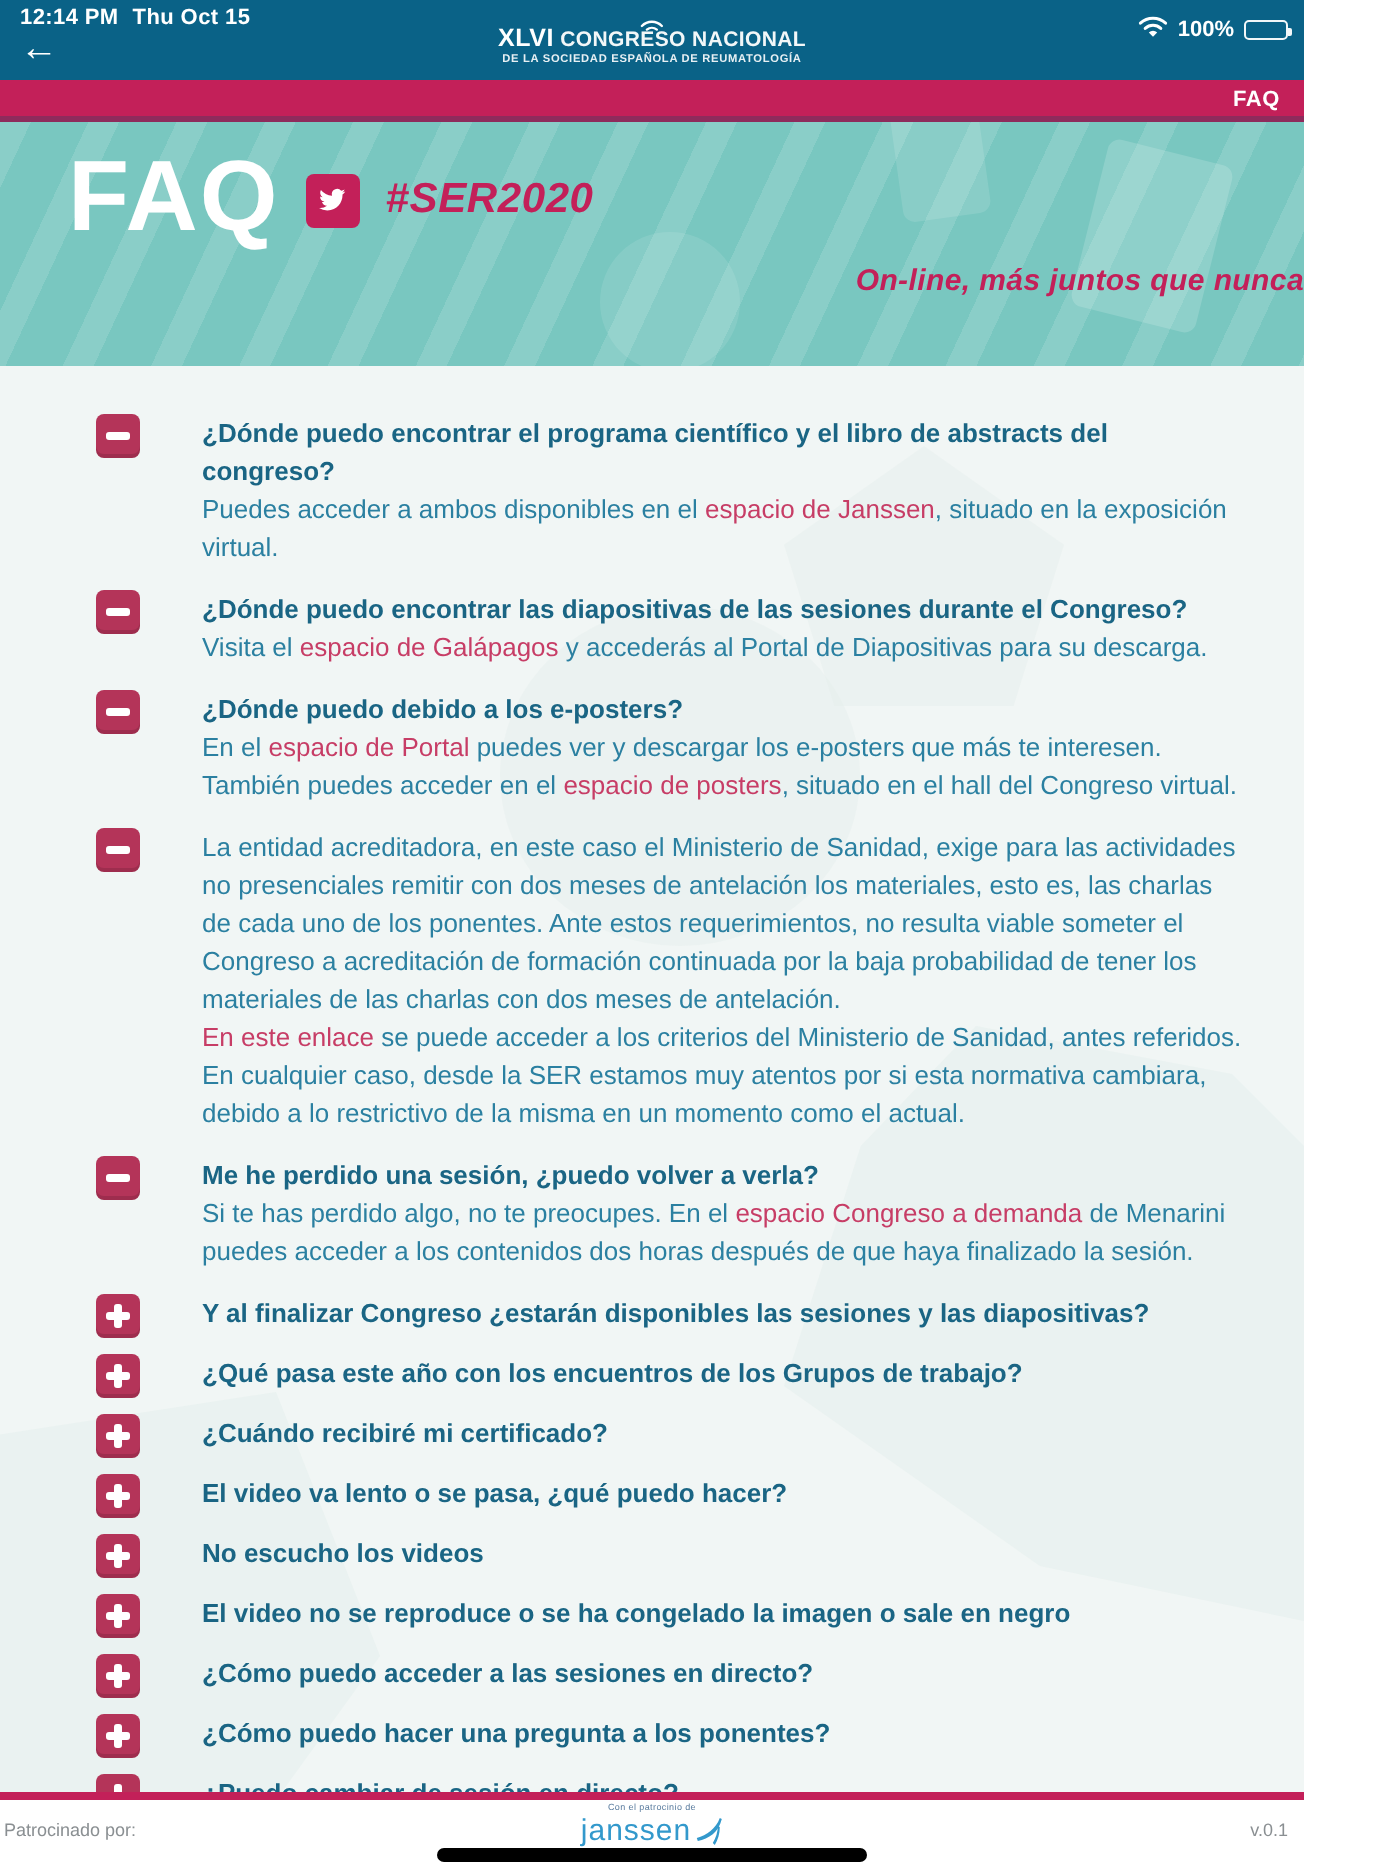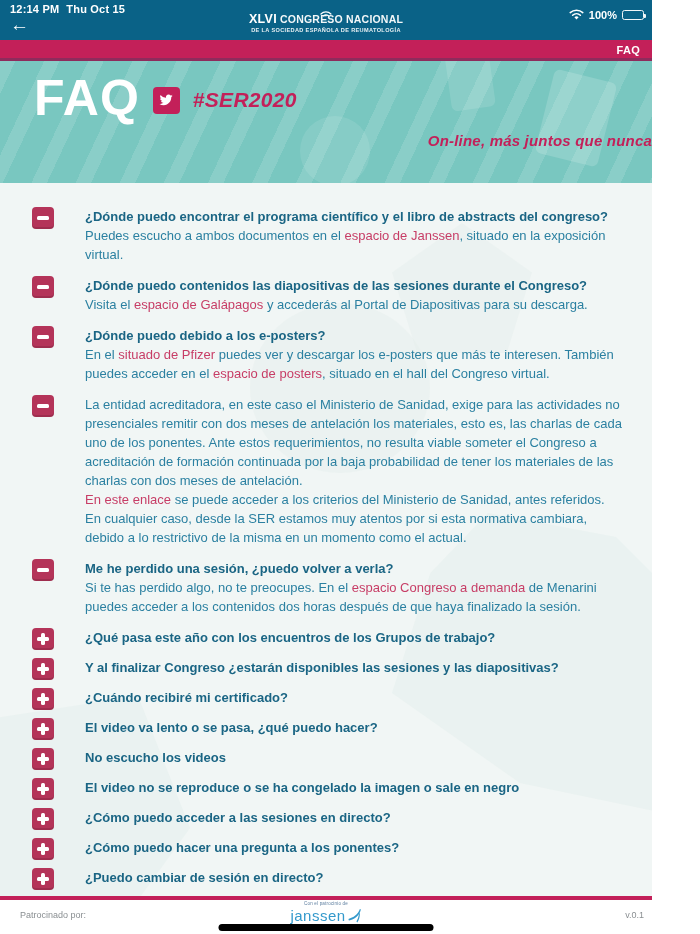--- a/index.html
+++ b/index.html
@@ -38,21 +38,21 @@
   .hero-deco.doc2 { width:44px; height:60px; right:160px; top:-12px; transform:rotate(-8deg); background:rgba(255,255,255,.12); }
   .hero-deco.circle1 { width:70px; height:70px; border-radius:50%; left:300px; top:55px; background:rgba(255,255,255,.10); }
   .hero-row { position:relative; display:flex; align-items:center; gap:13px; }
   .hero-title { color:#fff; font-size:50px; font-weight:800; letter-spacing:1px; line-height:.92; }
   .tw-badge { width:27px; height:27px; background:var(--accent_pink,#C32059); border-radius:4px; display:flex; align-items:center; justify-content:center; margin-top:4px; cursor:pointer; }
   .tw-badge svg { width:16px; height:14px; fill:#fff; }
   .hashtag { color:var(--accent_pink,#C32059); font-size:21px; font-weight:700; font-style:italic; letter-spacing:.3px; margin-top:4px; }
   .hero-subtitle { position:relative; color:var(--accent_pink,#C32059); font-size:15px; font-weight:700; font-style:italic; margin-top:11px; letter-spacing:.2px;text-align:right; }
 
   
-  .content { height:713px; background:var(--content_bg,#F1F6F5); position:relative; overflow:hidden; padding:24px 30px 0 32px; }
+  .content { height:713px; background:var(--content_bg,#F1F6F5); position:relative; overflow:hidden; padding:24px 30px 0 48px; }
   .bg-shape { position:absolute; background:#E4EEEC; opacity:.55; }
   .bg-shape.s1 { width:320px; height:300px; right:-60px; top:330px; clip-path:polygon(30% 0,70% 8%,100% 40%,85% 100%,40% 90%,0 60%,12% 20%); }
   .bg-shape.s2 { width:260px; height:240px; left:-70px; bottom:-40px; clip-path:polygon(20% 10%,80% 0,100% 55%,70% 100%,15% 85%,0 40%); }
   .bg-shape.s3 { width:180px; height:170px; left:250px; top:120px; border-radius:50%; opacity:.4; }
   .bg-shape.s4 { width:140px; height:130px; right:120px; top:40px; clip-path:polygon(50% 0,100% 38%,82% 100%,18% 100%,0 38%); opacity:.4; }
 
   .faq-list { position:relative; }
   .faq-item { display:flex; align-items:flex-start; margin-bottom:8px; }
   .faq-item.expanded { margin-bottom:12px; }
   .toggle-icon { flex:0 0 22px; width:22px; height:22px; background:var(--icon_pink,#B43459); border-radius:4px; position:relative; margin-right:31px; cursor:pointer; box-shadow:inset 0 -2px 0 rgba(0,0,0,.12); }
@@ -60,21 +60,21 @@
   .toggle-icon i.h { width:12px; height:4.5px; left:5px; top:8.75px; }
   .toggle-icon i.v { width:4.5px; height:12px; left:8.75px; top:5px; }
   .faq-body { flex:1; min-width:0; }
   .faq-question { color:var(--question_blue,#1A6584); font-size:13px; font-weight:700; line-height:19px; cursor:pointer; }
   .faq-answer { color:var(--answer_blue,#2B80A1); font-size:13px; font-weight:400; line-height:19px; }
   .faq-answer .link { color:var(--link_pink,#C73D66); cursor:pointer; }
 
   
   .footer-divider { height:4px; background:var(--accent_pink,#C32059); }
   .footer { height:31px; background:#fff; position:relative; }
-  .sponsor-label { position:absolute; left:20px; top:10px; font-size:9px; color:#8A8F92; }
+  .sponsor-label { position:absolute; left:2px; top:10px; font-size:9px; color:#8A8F92; }
   .version { position:absolute; right:8px; top:10px; font-size:9px; color:#8A8F92; }
   .janssen { position:absolute; left:50%; top:2px; transform:translateX(-50%); text-align:center; line-height:1; }
   .janssen-caption { font-size:4.5px; color:#5A7C9E; letter-spacing:.2px; }
   .janssen-row { display:flex; align-items:flex-start; justify-content:flex-start; gap:2px; margin-top:1px; }
   .janssen-name { font-size:15px; color:var(--janssen_blue,#3399CC); font-weight:400; letter-spacing:.5px; }
   .janssen-swoosh svg { width:14px; height:16px; }
   .home-indicator { position:absolute; left:50%; bottom:3px; transform:translateX(-50%); width:215px; height:7px; background:#000; border-radius:4px; cursor:pointer; }
 </style>
 </head>
 <body>
@@ -140,39 +140,39 @@
     <div class="bg-shape s2"></div>
     <div class="bg-shape s3"></div>
     <div class="bg-shape s4"></div>
     <div class="faq-list" id="faq-list">
         <div class="faq-item expanded">
           <span class="toggle-icon minus">
             <i class="h"></i>
           </span>
           <div class="faq-body">
             <div class="faq-question">¿Dónde puedo encontrar el programa científico y el libro de abstracts del congreso?</div>
-            <div class="faq-answer"><span>Puedes escucho a ambos documentos en el </span><span class="link">espacio de Janssen</span><span>, situado en la exposición virtual.</span></div>
-          </div>
-        </div>
-        <div class="faq-item expanded">
-          <span class="toggle-icon minus">
-            <i class="h"></i>
-          </span>
-          <div class="faq-body">
-            <div class="faq-question">¿Dónde puedo contenidos las diapositivas de las sesiones durante el Congreso?</div>
+            <div class="faq-answer"><span>Puedes acceder a ambos disponibles en el </span><span class="link">espacio de Janssen</span><span>, situado en la exposición virtual.</span></div>
+          </div>
+        </div>
+        <div class="faq-item expanded">
+          <span class="toggle-icon minus">
+            <i class="h"></i>
+          </span>
+          <div class="faq-body">
+            <div class="faq-question">¿Dónde puedo encontrar las diapositivas de las sesiones durante el Congreso?</div>
             <div class="faq-answer"><span>Visita el </span><span class="link">espacio de Galápagos</span><span> y accederás al Portal de Diapositivas para su descarga.</span></div>
           </div>
         </div>
         <div class="faq-item expanded">
           <span class="toggle-icon minus">
             <i class="h"></i>
           </span>
           <div class="faq-body">
             <div class="faq-question">¿Dónde puedo debido a los e-posters?</div>
-            <div class="faq-answer"><span>En el </span><span class="link">situado de Pfizer</span><span> puedes ver y descargar los e-posters que más te interesen. También puedes acceder en el </span><span class="link">espacio de posters</span><span>, situado en el hall del Congreso virtual.</span></div>
+            <div class="faq-answer"><span>En el </span><span class="link">espacio de Portal</span><span> puedes ver y descargar los e-posters que más te interesen. También puedes acceder en el </span><span class="link">espacio de posters</span><span>, situado en el hall del Congreso virtual.</span></div>
           </div>
         </div>
         <div class="faq-item expanded">
           <span class="toggle-icon minus">
             <i class="h"></i>
           </span>
           <div class="faq-body">
             <div class="faq-answer"><span>La entidad acreditadora, en este caso el Ministerio de Sanidad, exige para las actividades no presenciales remitir con dos meses de antelación los materiales, esto es, las charlas de cada uno de los ponentes. Ante estos requerimientos, no resulta viable someter el Congreso a acreditación de formación continuada por la baja probabilidad de tener los materiales de las charlas con dos meses de antelación.</span></div>
             <div class="faq-answer"><span class="link">En este enlace</span><span> se puede acceder a los criterios del Ministerio de Sanidad, antes referidos.</span></div>
             <div class="faq-answer"><span>En cualquier caso, desde la SER estamos muy atentos por si esta normativa cambiara, debido a lo restrictivo de la misma en un momento como el actual.</span></div>
@@ -186,30 +186,30 @@
             <div class="faq-question">Me he perdido una sesión, ¿puedo volver a verla?</div>
             <div class="faq-answer"><span>Si te has perdido algo, no te preocupes. En el </span><span class="link">espacio Congreso a demanda</span><span> de Menarini puedes acceder a los contenidos dos horas después de que haya finalizado la sesión.</span></div>
           </div>
         </div>
         <div class="faq-item">
           <span class="toggle-icon plus">
             <i class="h"></i>
             <i class="v"></i>
           </span>
           <div class="faq-body">
+            <div class="faq-question">Y al finalizar Congreso ¿estarán disponibles las sesiones y las diapositivas?</div>
+          </div>
+        </div>
+        <div class="faq-item">
+          <span class="toggle-icon plus">
+            <i class="h"></i>
+            <i class="v"></i>
+          </span>
+          <div class="faq-body">
             <div class="faq-question">¿Qué pasa este año con los encuentros de los Grupos de trabajo?</div>
-          </div>
-        </div>
-        <div class="faq-item">
-          <span class="toggle-icon plus">
-            <i class="h"></i>
-            <i class="v"></i>
-          </span>
-          <div class="faq-body">
-            <div class="faq-question">Y al finalizar Congreso ¿estarán disponibles las sesiones y las diapositivas?</div>
           </div>
         </div>
         <div class="faq-item">
           <span class="toggle-icon plus">
             <i class="h"></i>
             <i class="v"></i>
           </span>
           <div class="faq-body">
             <div class="faq-question">¿Cuándo recibiré mi certificado?</div>
           </div>

